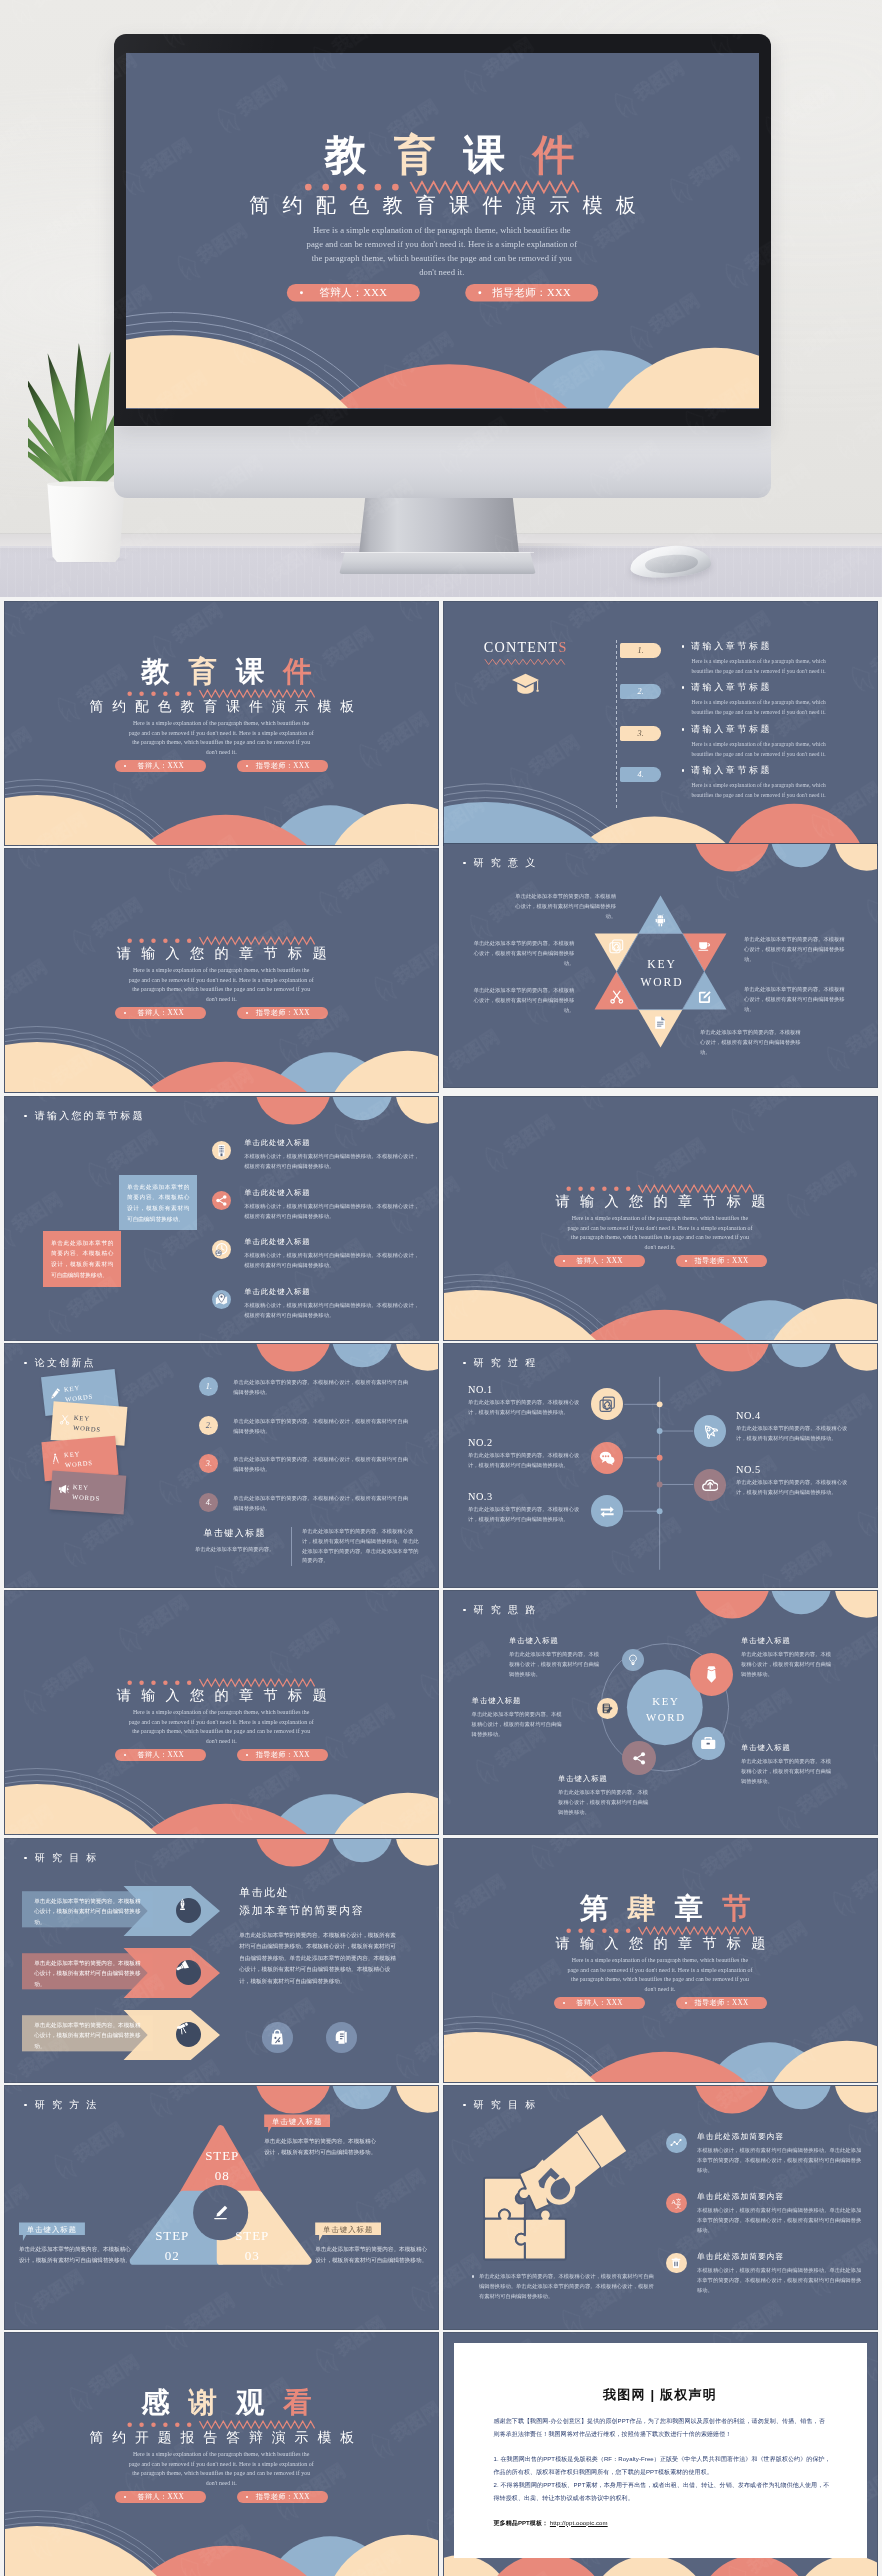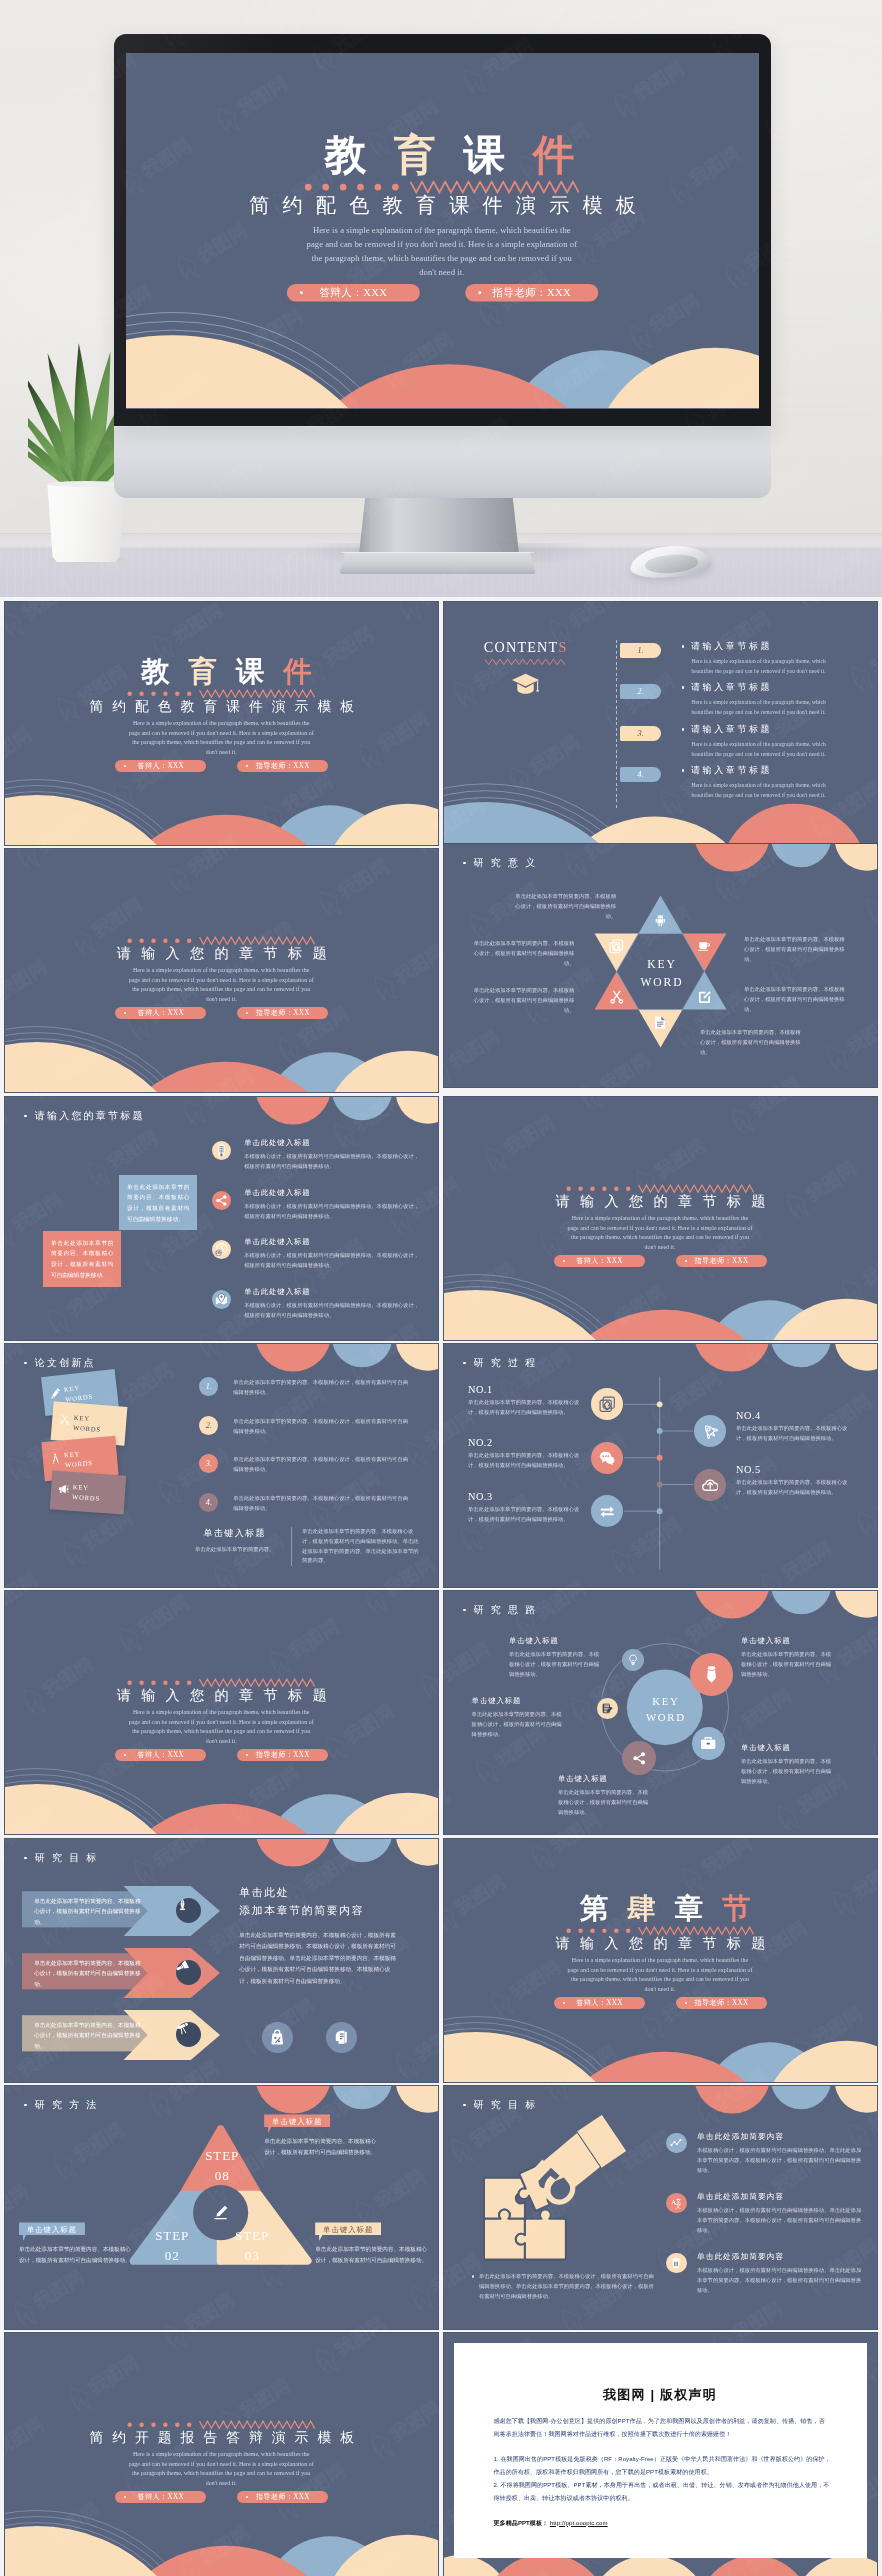--- a/index.html
+++ b/index.html
@@ -1316,20 +1316,21 @@
                 <circle cx="37" cy="420" r="200"></circle>
                 <circle cx="37" cy="420" r="207"></circle>
                 <circle cx="37" cy="420" r="214"></circle>
               </g>
 <circle cx="377" cy="313" r="77" fill="#93B2CE"></circle>
 <circle cx="467" cy="333" r="99" fill="#FBDFBB"></circle>
 <circle cx="256" cy="391" r="144" fill="#E8897B"></circle>
 <circle cx="37" cy="420" r="196" fill="#FBDFBB"></circle>
 </g>
           </svg>
+<div class="cv-title"><span style="color:#FFFFFF">感</span><span style="color:#FBE3C6">谢</span><span style="color:#FFFFFF">观</span><span style="color:#E8897B">看</span></div>
 <div class="cv-zig">
 <svg width="189" height="9.5" viewBox="0 0 219 11">
 <g fill="#E8897B">
                 <circle cx="3.1" cy="5.5" r="2.6"></circle>
                 <circle cx="16.9" cy="5.5" r="2.6"></circle>
                 <circle cx="30.7" cy="5.5" r="2.6"></circle>
                 <circle cx="44.5" cy="5.5" r="2.6"></circle>
                 <circle cx="58.3" cy="5.5" r="2.6"></circle>
                 <circle cx="72.1" cy="5.5" r="2.6"></circle>
               </g>

